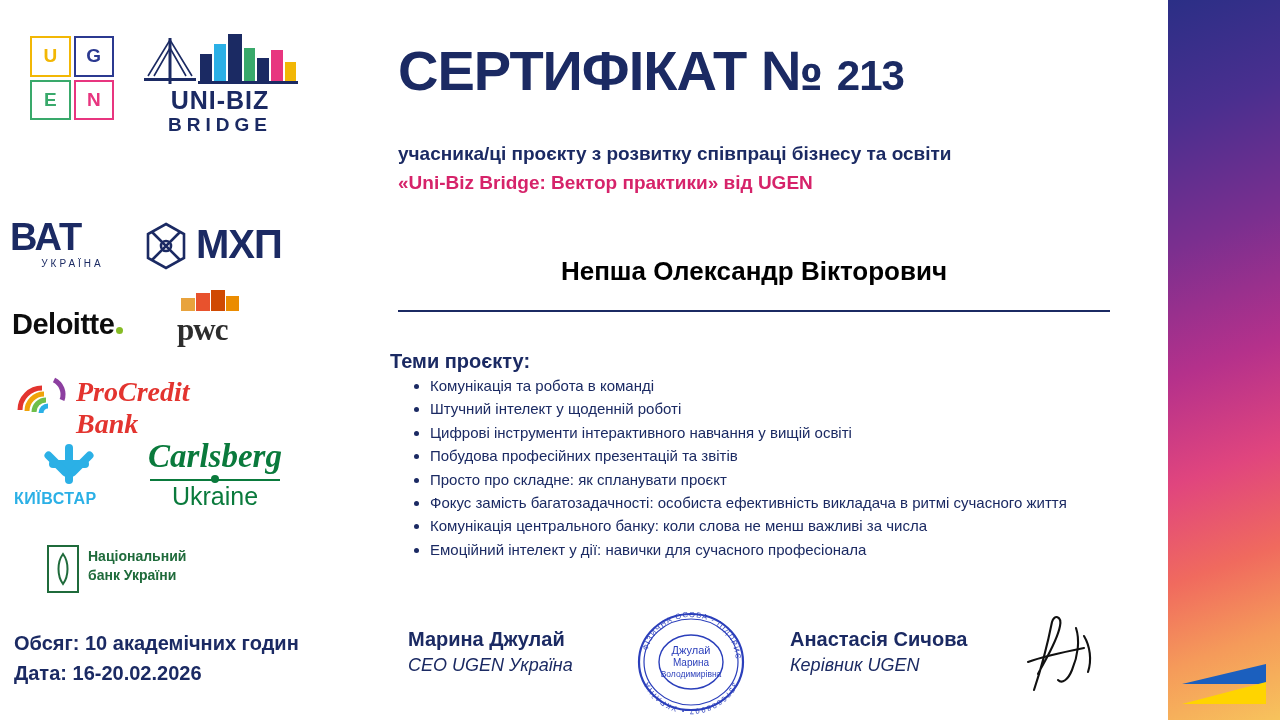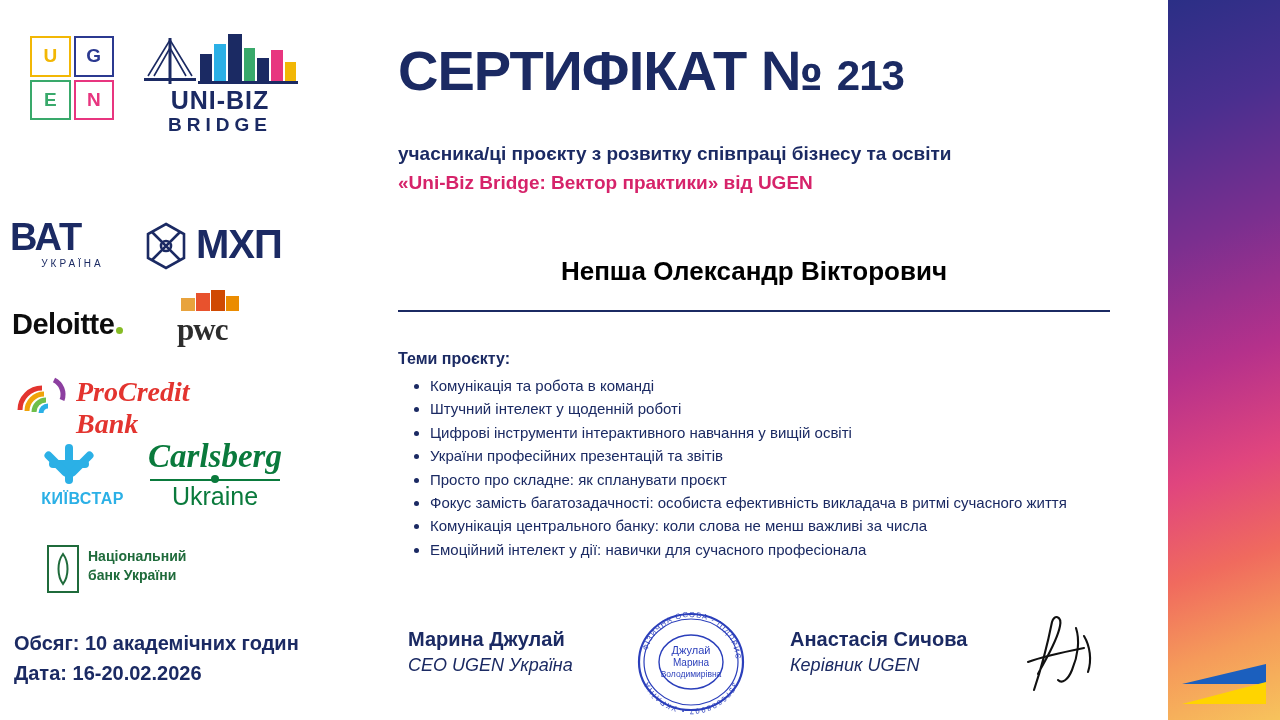--- a/index.html
+++ b/index.html
@@ -208,21 +208,21 @@
     font-weight: bold;
     color: #e3342f;
     font-family: "Liberation Serif", serif;
   }
 
   .kyivstar-logo { left: 14px; top: 440px; width: 110px; height: 72px; }
   .kyivstar-word {
     position: absolute;
     left: 0; top: 50px;
     width: 110px;
-    text-align: right;
+    text-align: left;
     font-size: 16px;
     font-weight: bold;
     color: #2bb0e6;
     letter-spacing: 0.5px;
     font-family: "Liberation Sans", sans-serif;
   }
 
   .carlsberg-logo { left: 130px; top: 438px; width: 170px; height: 80px; }
   .carlsberg-word {
     position: absolute;
@@ -327,23 +327,23 @@
   .divider {
     position: absolute;
     left: 8px;
     top: 310px;
     width: 712px;
     height: 2px;
     background: #1b2a63;
   }
   .topics-heading {
     position: absolute;
-    left: 8px;
+    left: 0;
     top: 350px;
-    font-size: 16px;
+    font-size: 20px;
     font-weight: bold;
     color: #1b2a63;
     font-family: "Liberation Sans", sans-serif;
   }
   .topics-list {
     position: absolute;
     left: 18px;
     top: 374px;
     margin: 0;
     padding-left: 22px;
@@ -526,21 +526,21 @@
     <div class="subtitle2">«Uni-Biz Bridge: Вектор практики» від UGEN</div>
 
     <div class="recipient">Непша Олександр Вікторович</div>
     <div class="divider"></div>
 
     <div class="topics-heading">Теми проєкту:</div>
     <ul class="topics-list">
       <li>Комунікація та робота в команді</li>
       <li>Штучний інтелект у щоденній роботі</li>
       <li>Цифрові інструменти інтерактивного навчання у вищій освіті</li>
-      <li>України професійних презентацій та звітів</li>
+      <li>Побудова професійних презентацій та звітів</li>
       <li>Просто про складне: як спланувати проєкт</li>
       <li>Фокус замість багатозадачності: особиста ефективність викладача в ритмі сучасного життя</li>
       <li>Комунікація центрального банку: коли слова не менш важливі за числа</li>
       <li>Емоційний інтелект у дії: навички для сучасного професіонала</li>
     </ul>
 
     <div class="sig-block sig-left">
       <div class="sig-name">Марина Джулай</div>
       <div class="sig-role">CEO UGEN Україна</div>
     </div>

